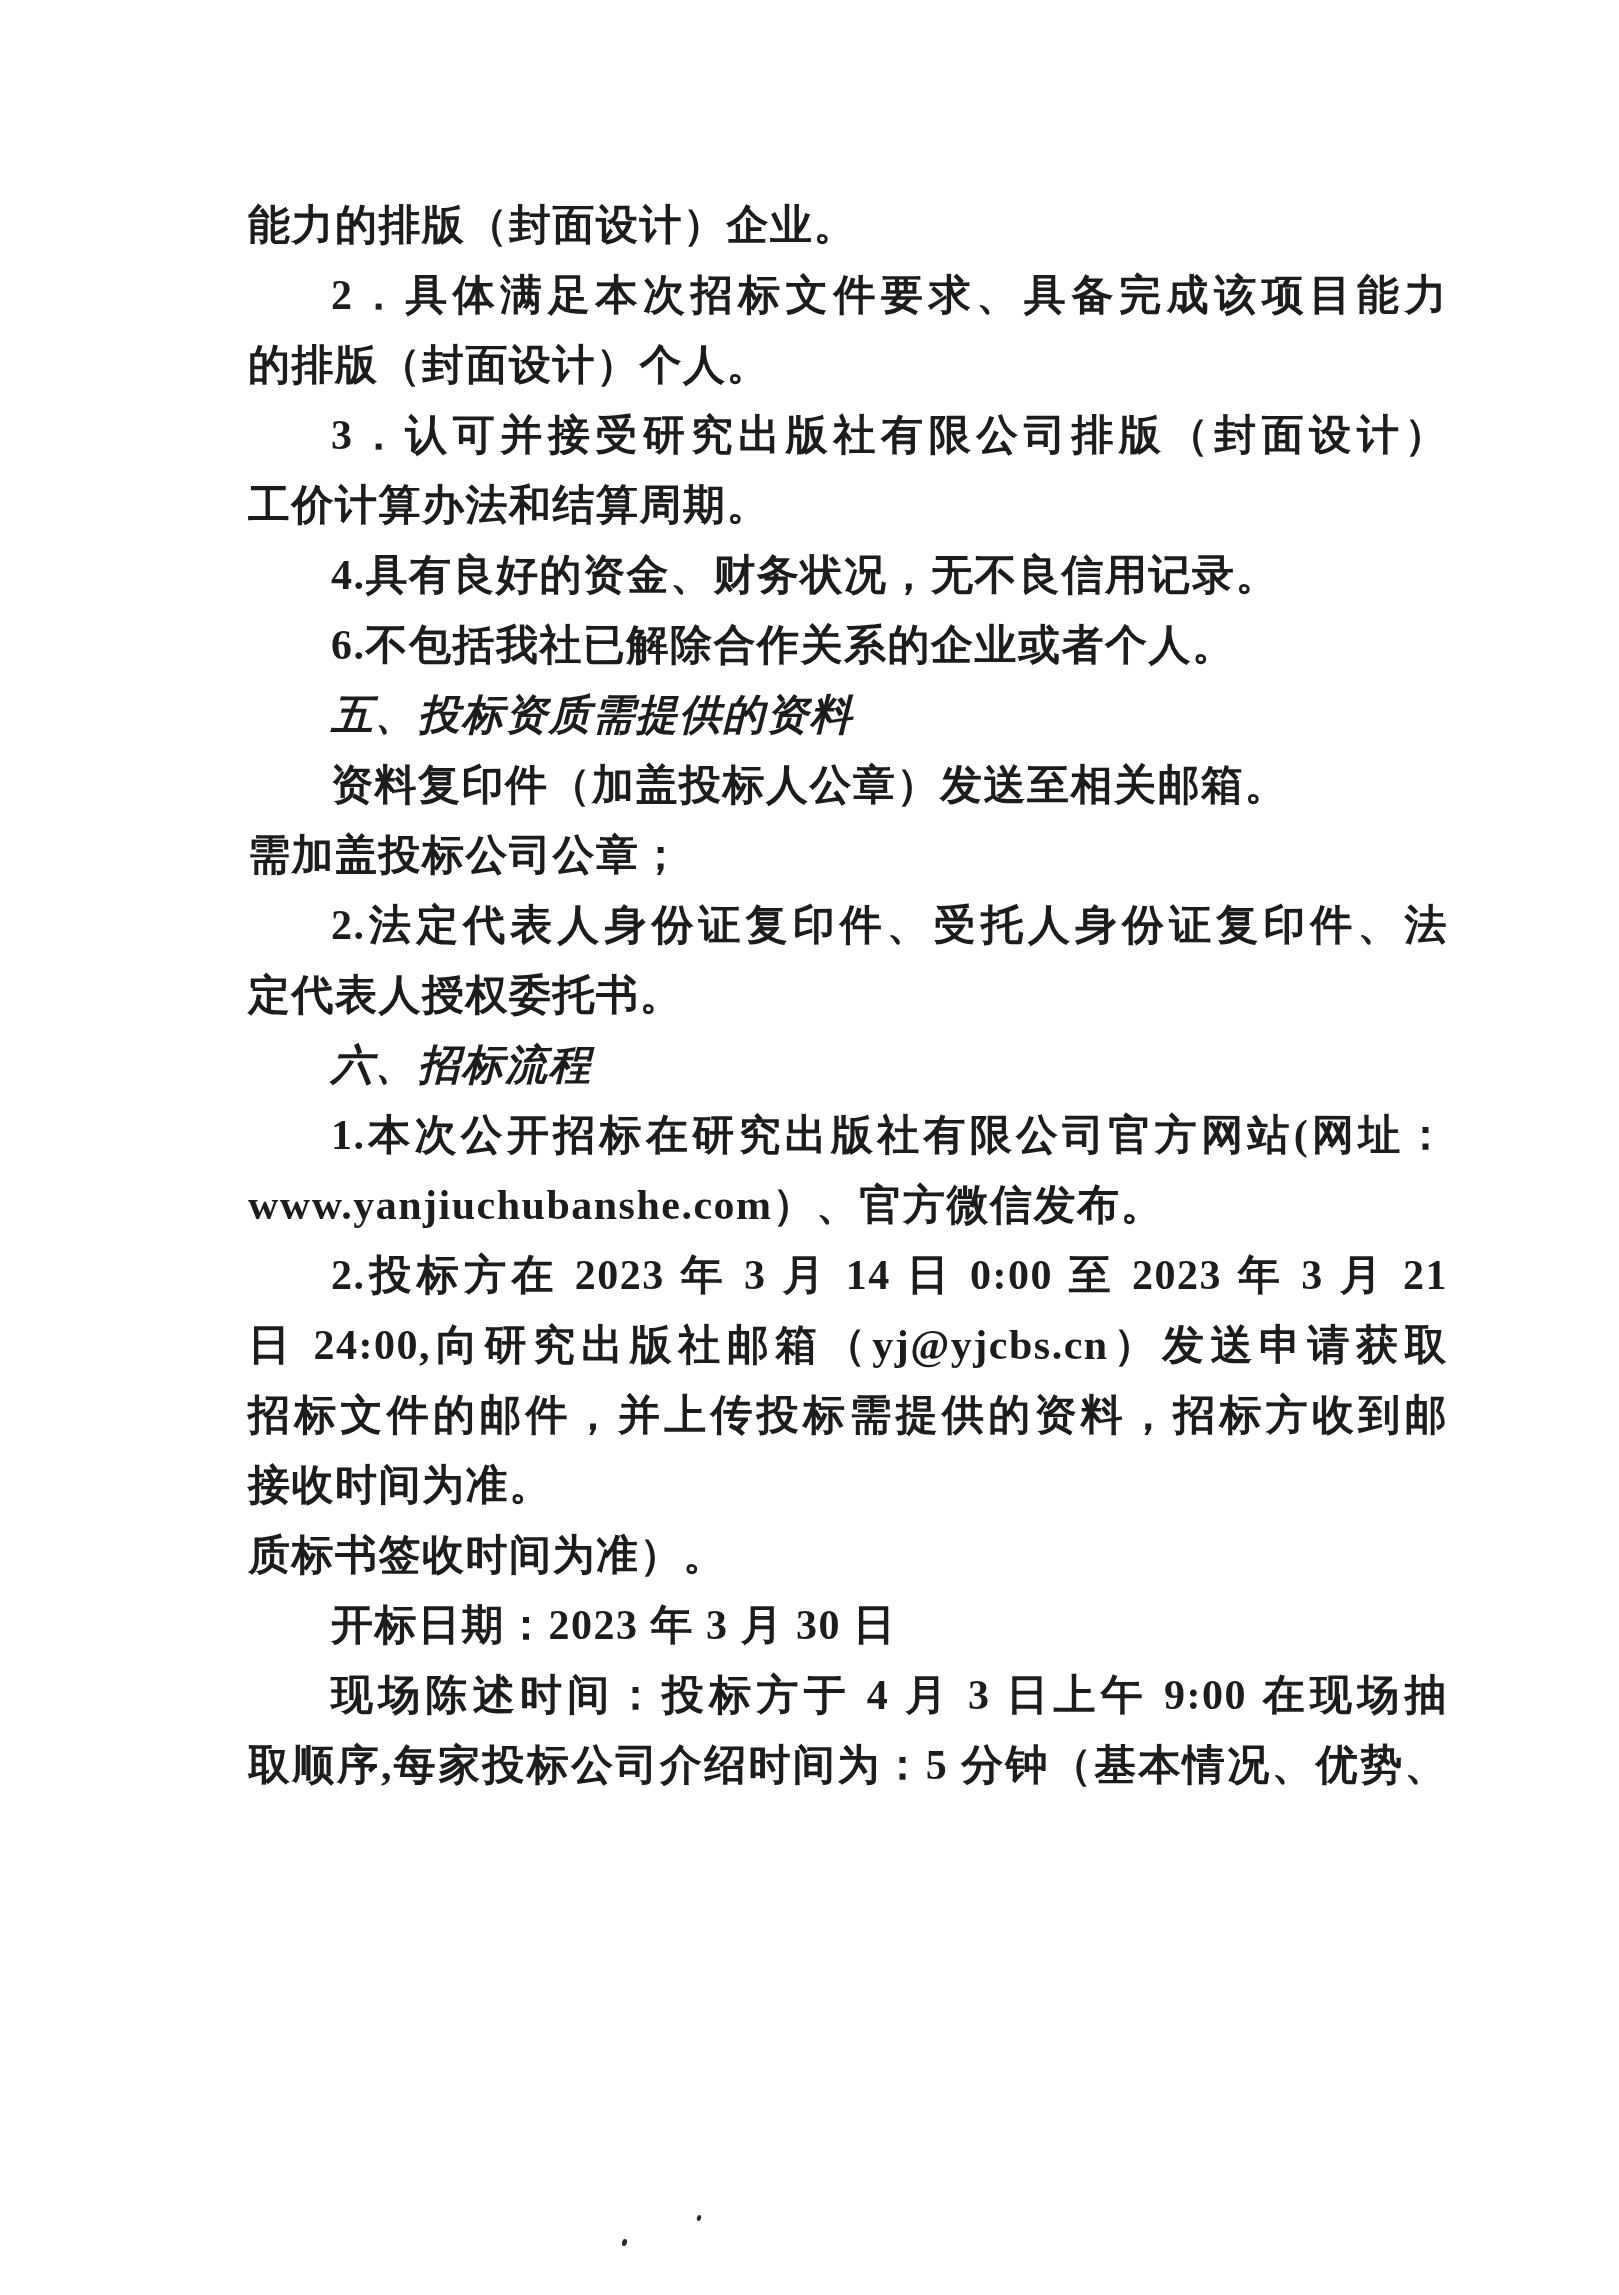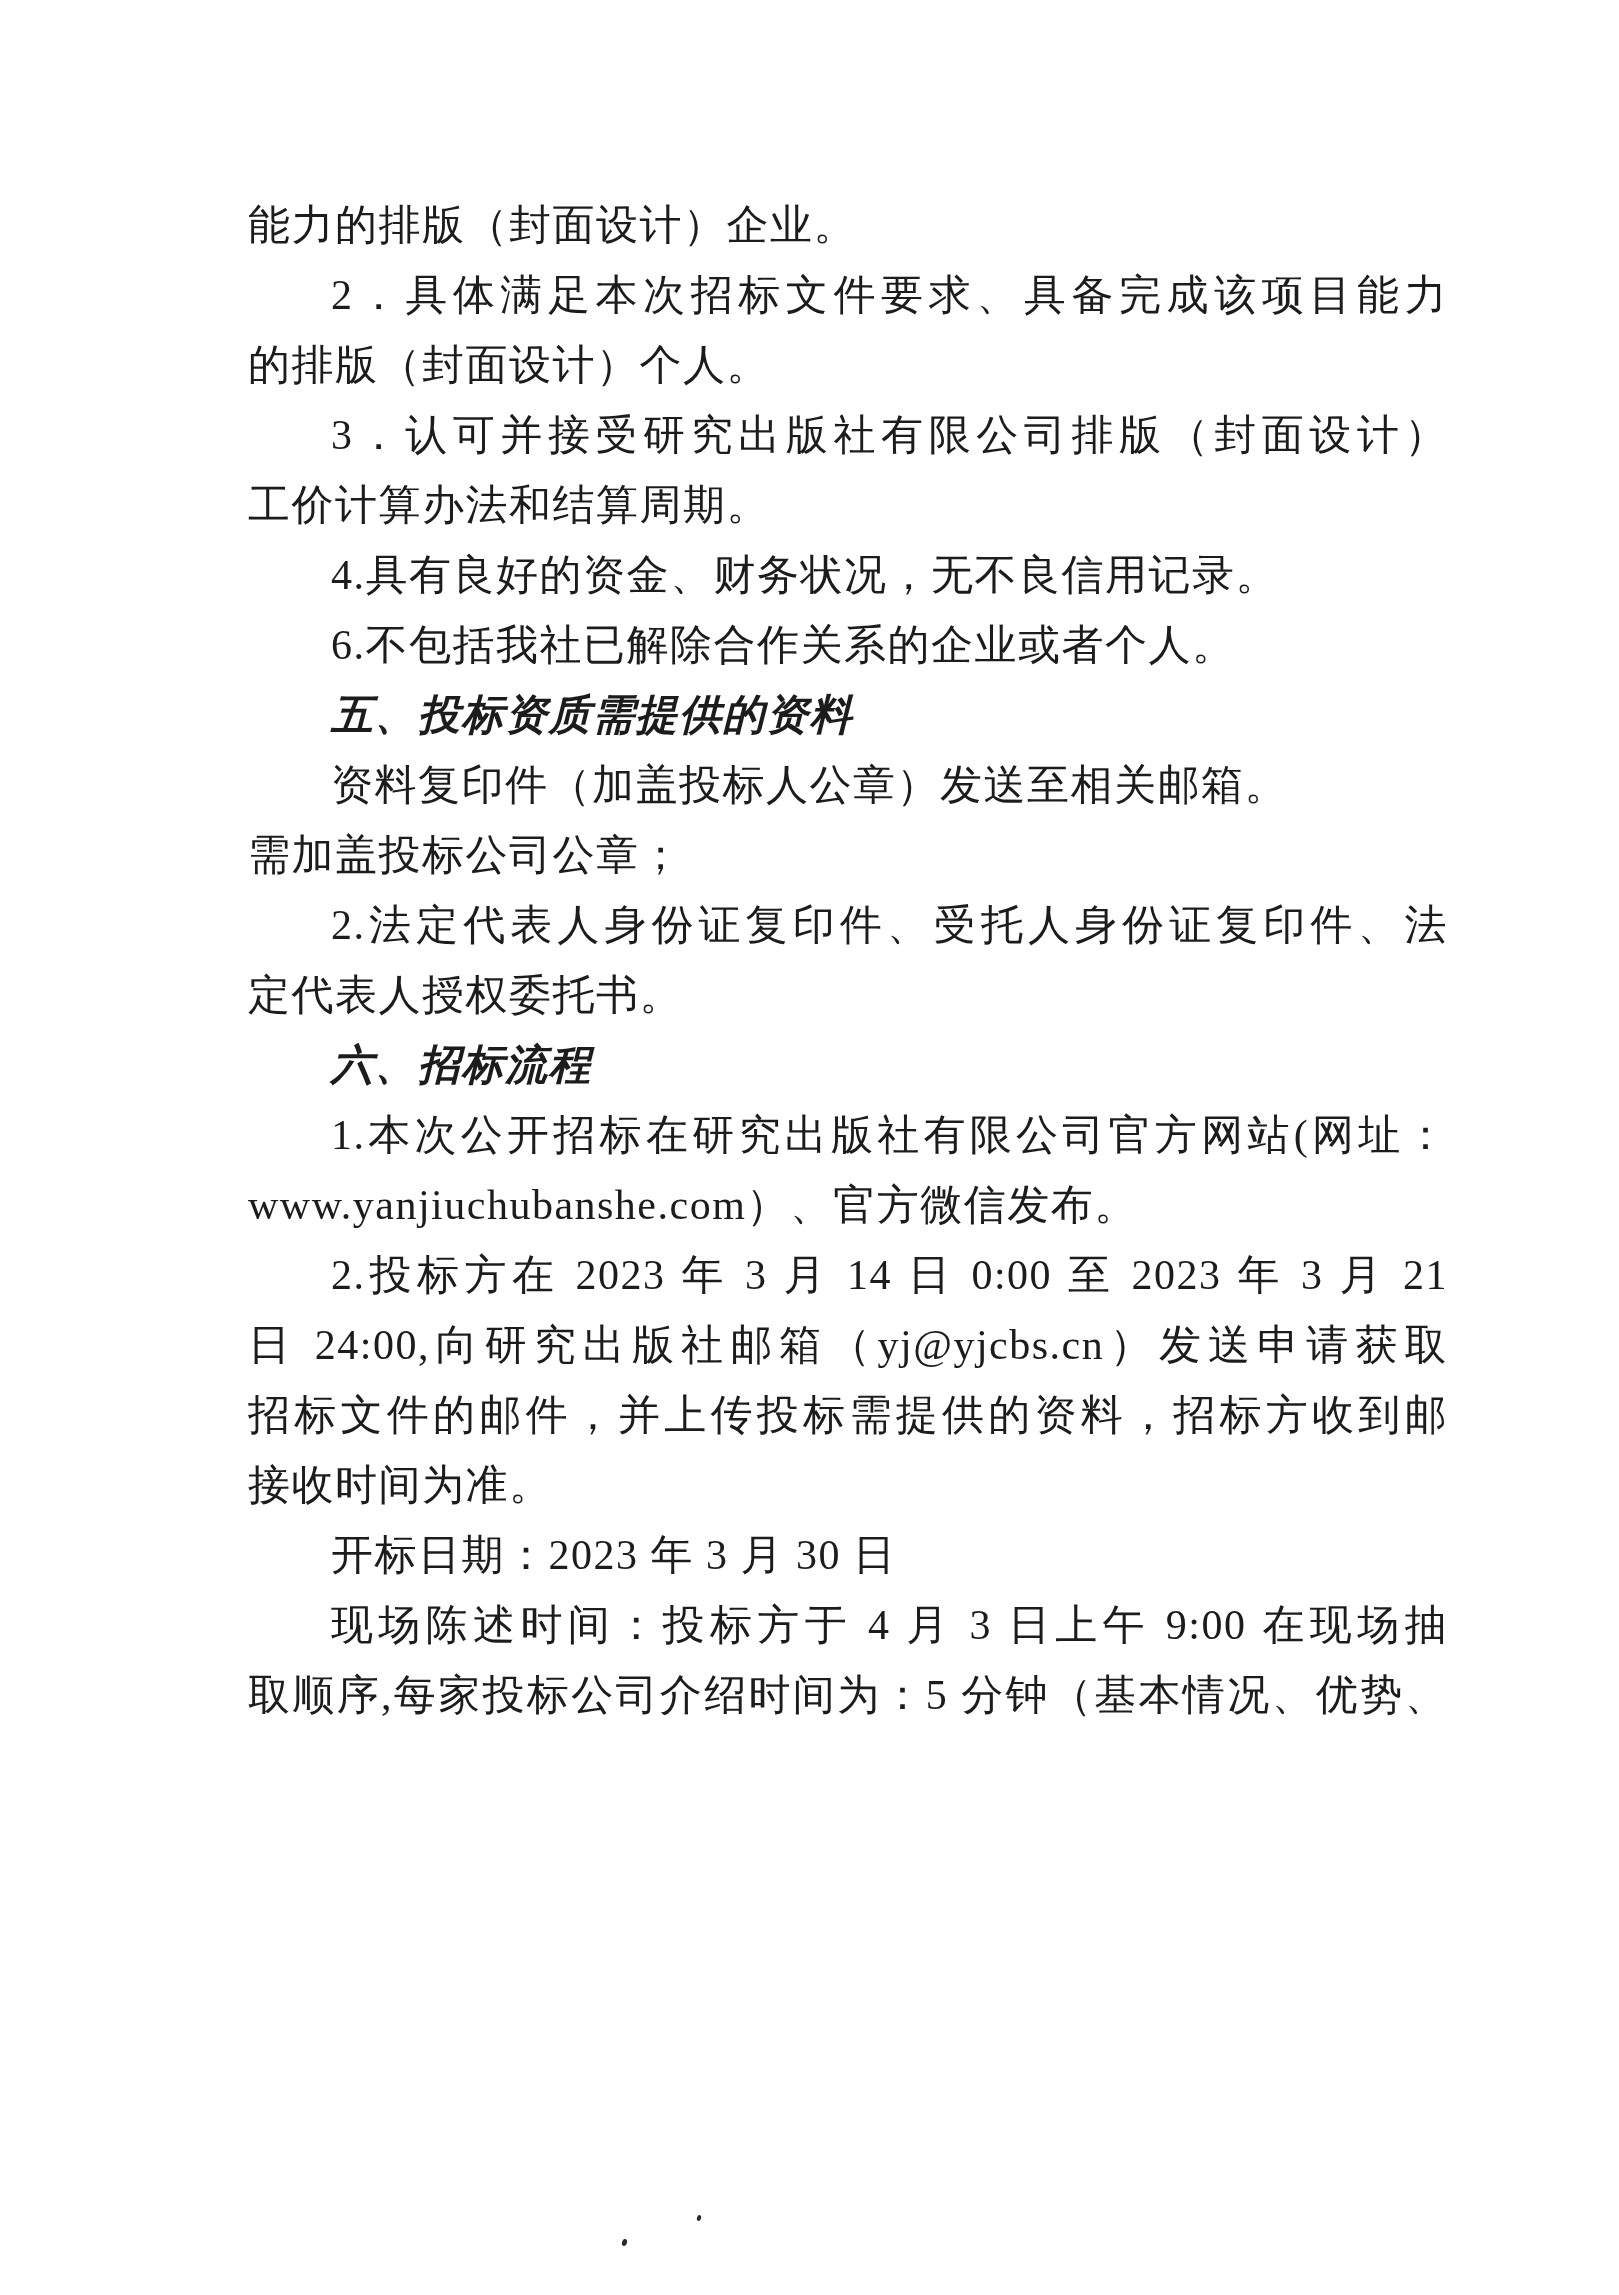--- a/index.html
+++ b/index.html
@@ -22,20 +22,21 @@
     width: 1200px;
     font-size: 42px;
     line-height: 70px;
     color: #1c1c1c;
     letter-spacing: 1.5px;
   }
   .line {
     min-height: 70px;
     white-space: nowrap;
     text-align: left;
+    font-weight: bold;
   }
   .line.fill {
     white-space: normal;
     text-align: justify;
     text-align-last: justify;
   }
   .line.indent {
     padding-left: 83px;
   }
   .line.bold {
@@ -67,20 +68,21 @@
     <div class="line">需加盖投标公司公章；</div>
     <div class="line indent fill">2.法定代表人身份证复印件、受托人身份证复印件、法</div>
     <div class="line">定代表人授权委托书。</div>
     <div class="line indent bold">六、招标流程</div>
     <div class="line indent fill">1.本次公开招标在研究出版社有限公司官方网站(网址：</div>
     <div class="line">www.yanjiuchubanshe.com）、官方微信发布。</div>
     <div class="line indent fill">2.投标方在 2023 年 3 月 14 日 0:00 至 2023 年 3 月 21</div>
     <div class="line fill">日 24:00,向研究出版社邮箱（yj@yjcbs.cn）发送申请获取</div>
     <div class="line fill">招标文件的邮件，并上传投标需提供的资料，招标方收到邮</div>
     <div class="line">接收时间为准。</div>
+    <div class="line">质标书签收时间为准）。</div>
     <div class="line indent">开标日期：2023 年 3 月 30 日</div>
     <div class="line indent fill">现场陈述时间：投标方于 4 月 3 日上午 9:00 在现场抽</div>
     <div class="line fill">取顺序,每家投标公司介绍时间为：5 分钟（基本情况、优势、</div>
   </div>
 
   <div class="speck s1"></div>
   <div class="speck s2"></div>
 </div>
 
 

